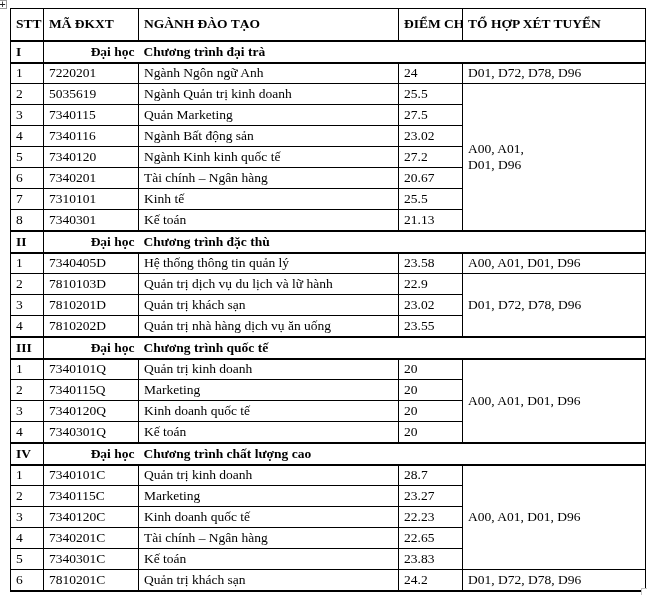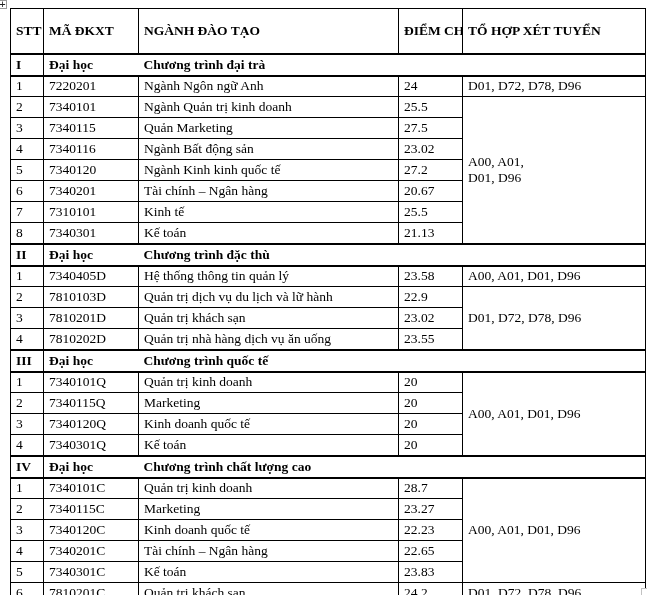--- a/index.html
+++ b/index.html
@@ -45,30 +45,30 @@
     border: 1px solid #000;
     padding: 0 4px 0 5px;
     vertical-align: middle;
     text-align: left;
     font-size: 13.5px;
     line-height: 1.18;
     overflow: hidden;
     white-space: nowrap;
   }
   .tbl th { font-weight: bold; }
-  tr.hdr    { height: 45px; }
+  tr.hdr    { height: 32px; }
   tr.sect   { height: 22px; }
   tr.data   { height: 21px; }
 
   tr.sect td {
     font-weight: bold;
     border-top-width: 2px;
     border-bottom-width: 2px;
   }
-  td.hide-r { border-right-style: hidden; }
+  td.hide-r { border-right-style: hidden; text-align: right; }
   td.hide-l { border-left-style: hidden; margin-left: 14px; }
 
   .pre { white-space: pre-line; }
   td.combo { white-space: pre-line; }
 </style>
 </head>
 <body>
 
 <div class="move-handle">
   <span>+</span>
@@ -101,21 +101,21 @@
   </tr>
   <tr class="data">
     <td>1</td>
     <td>7220201</td>
     <td>Ngành Ngôn ngữ Anh</td>
     <td>24</td>
     <td class="combo">D01, D72, D78, D96</td>
   </tr>
   <tr class="data">
     <td>2</td>
-    <td>7340101</td>
+    <td>5035619</td>
     <td>Ngành Quản trị kinh doanh</td>
     <td>25.5</td>
     <td class="combo" rowspan="7">A00, A01,
 D01, D96</td>
   </tr>
   <tr class="data">
     <td>3</td>
     <td>7340115</td>
     <td>Quản Marketing</td>
     <td>27.5</td>

